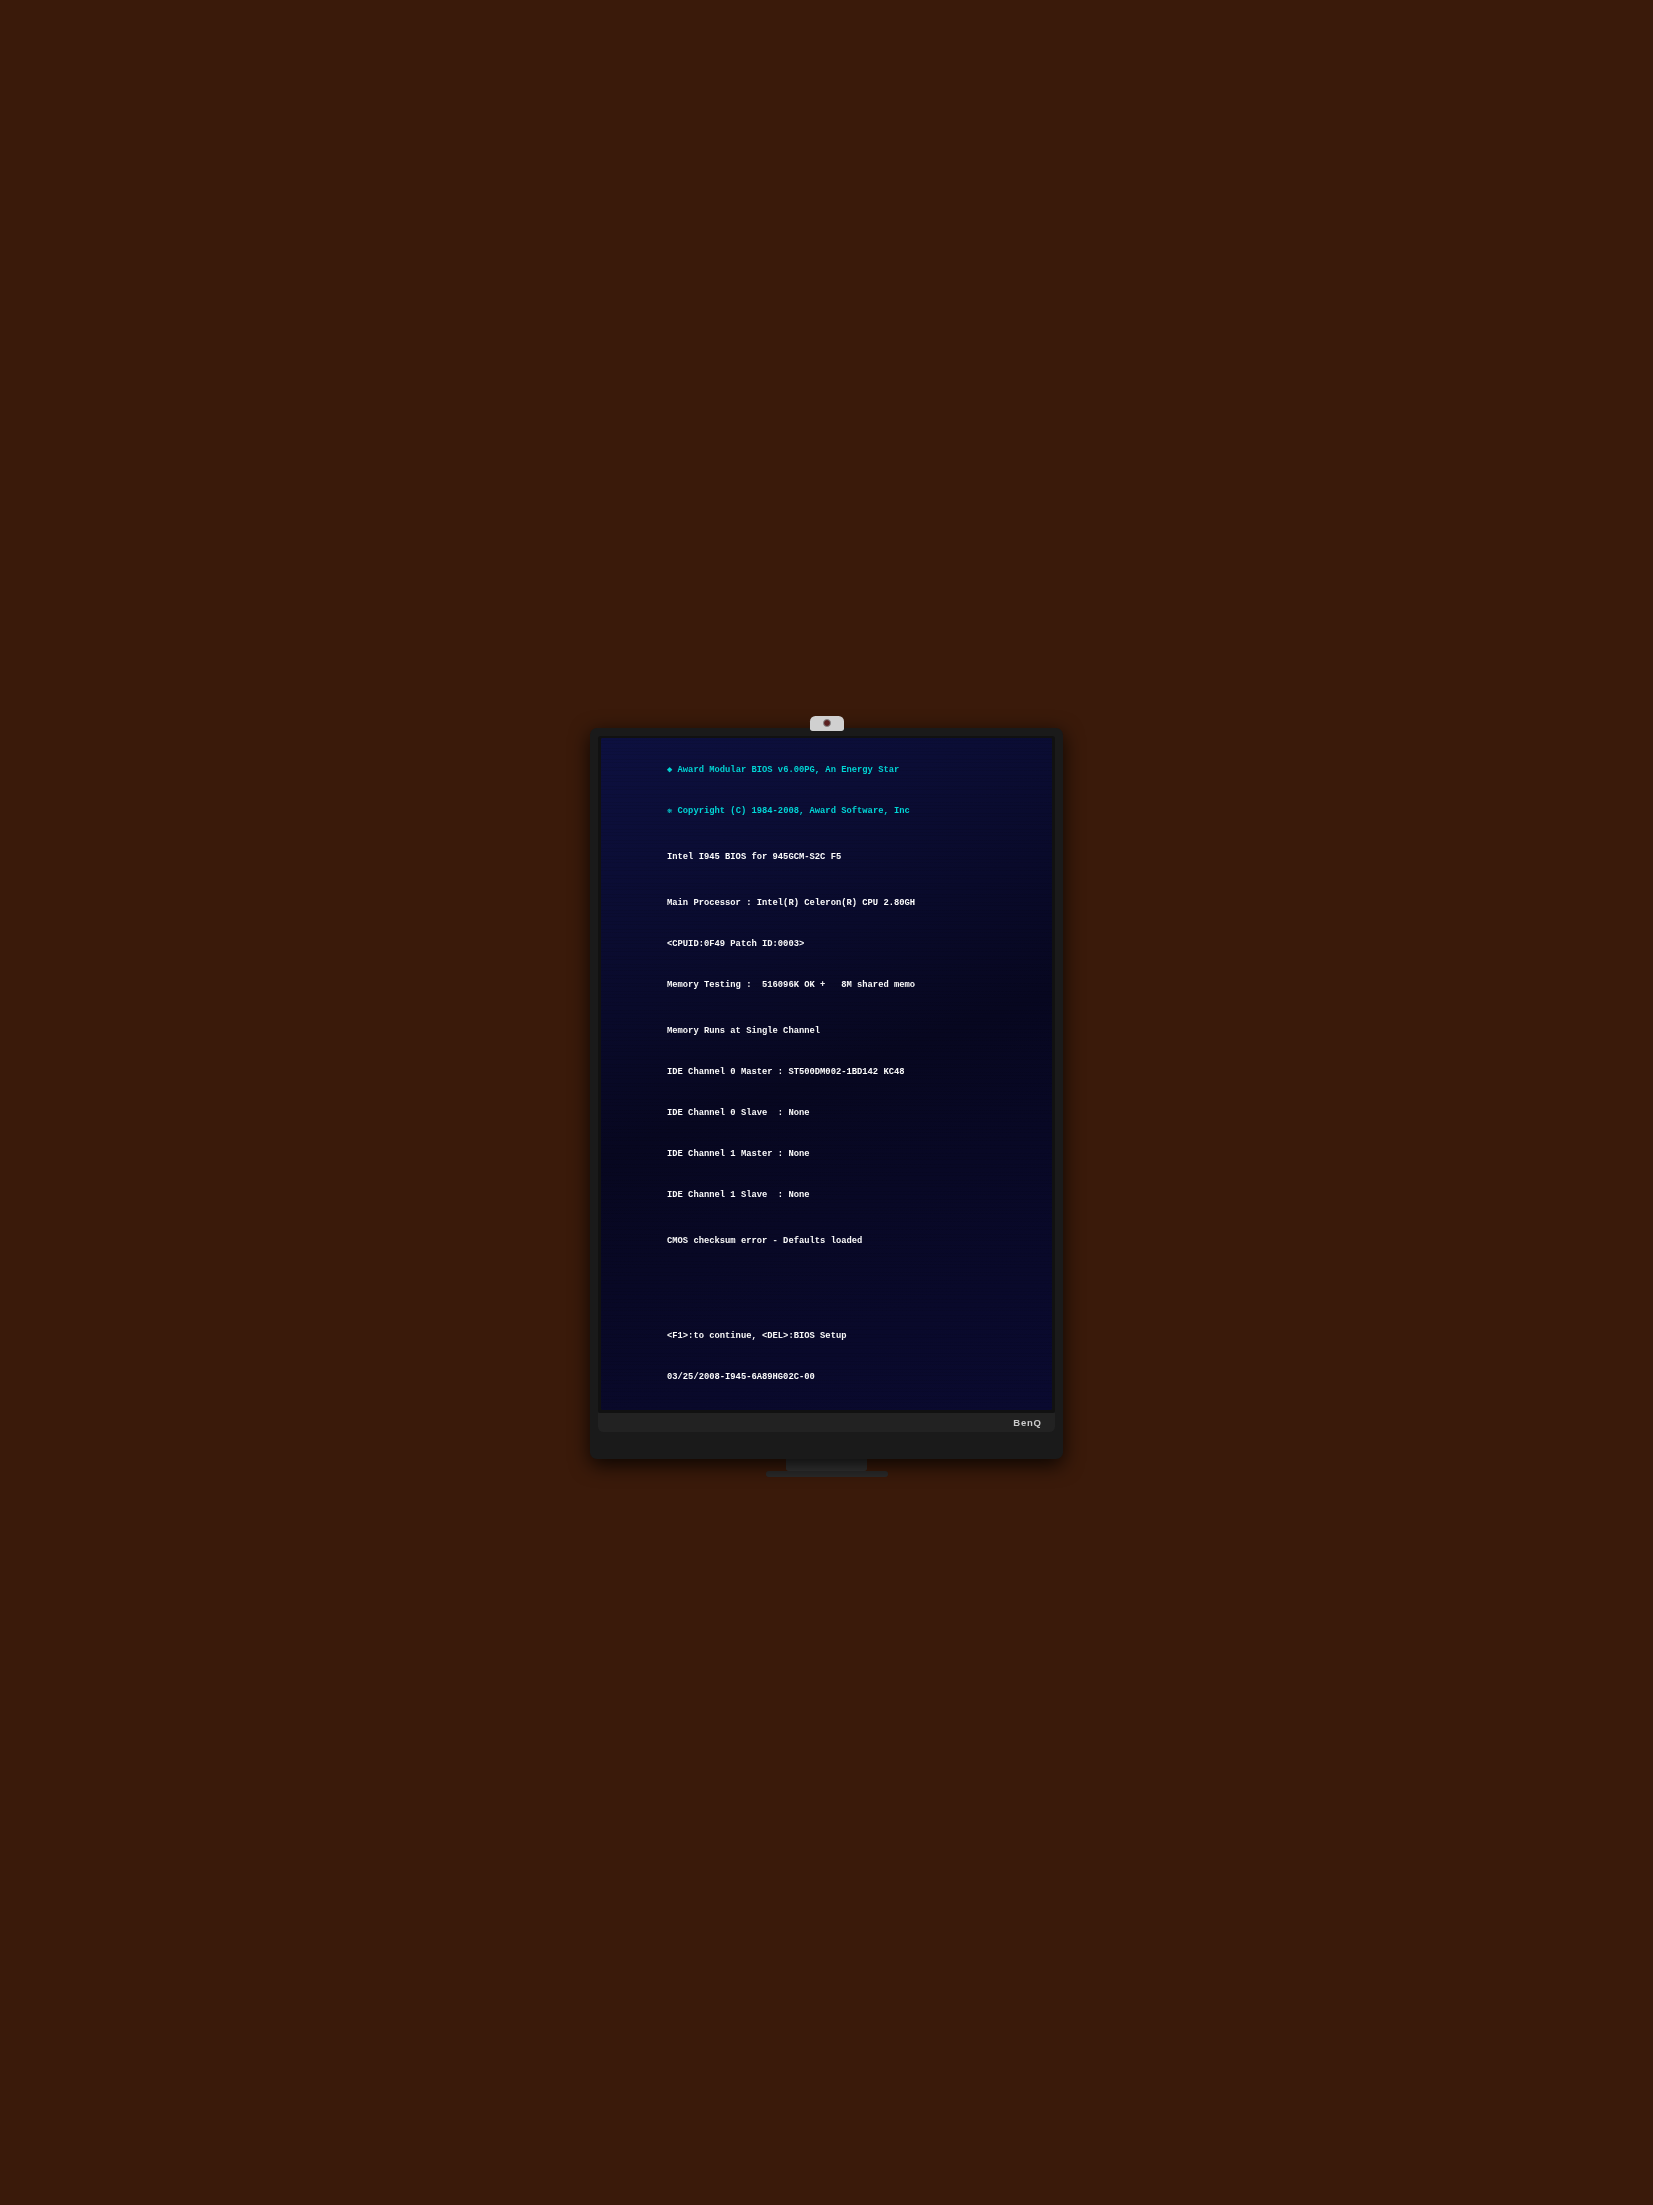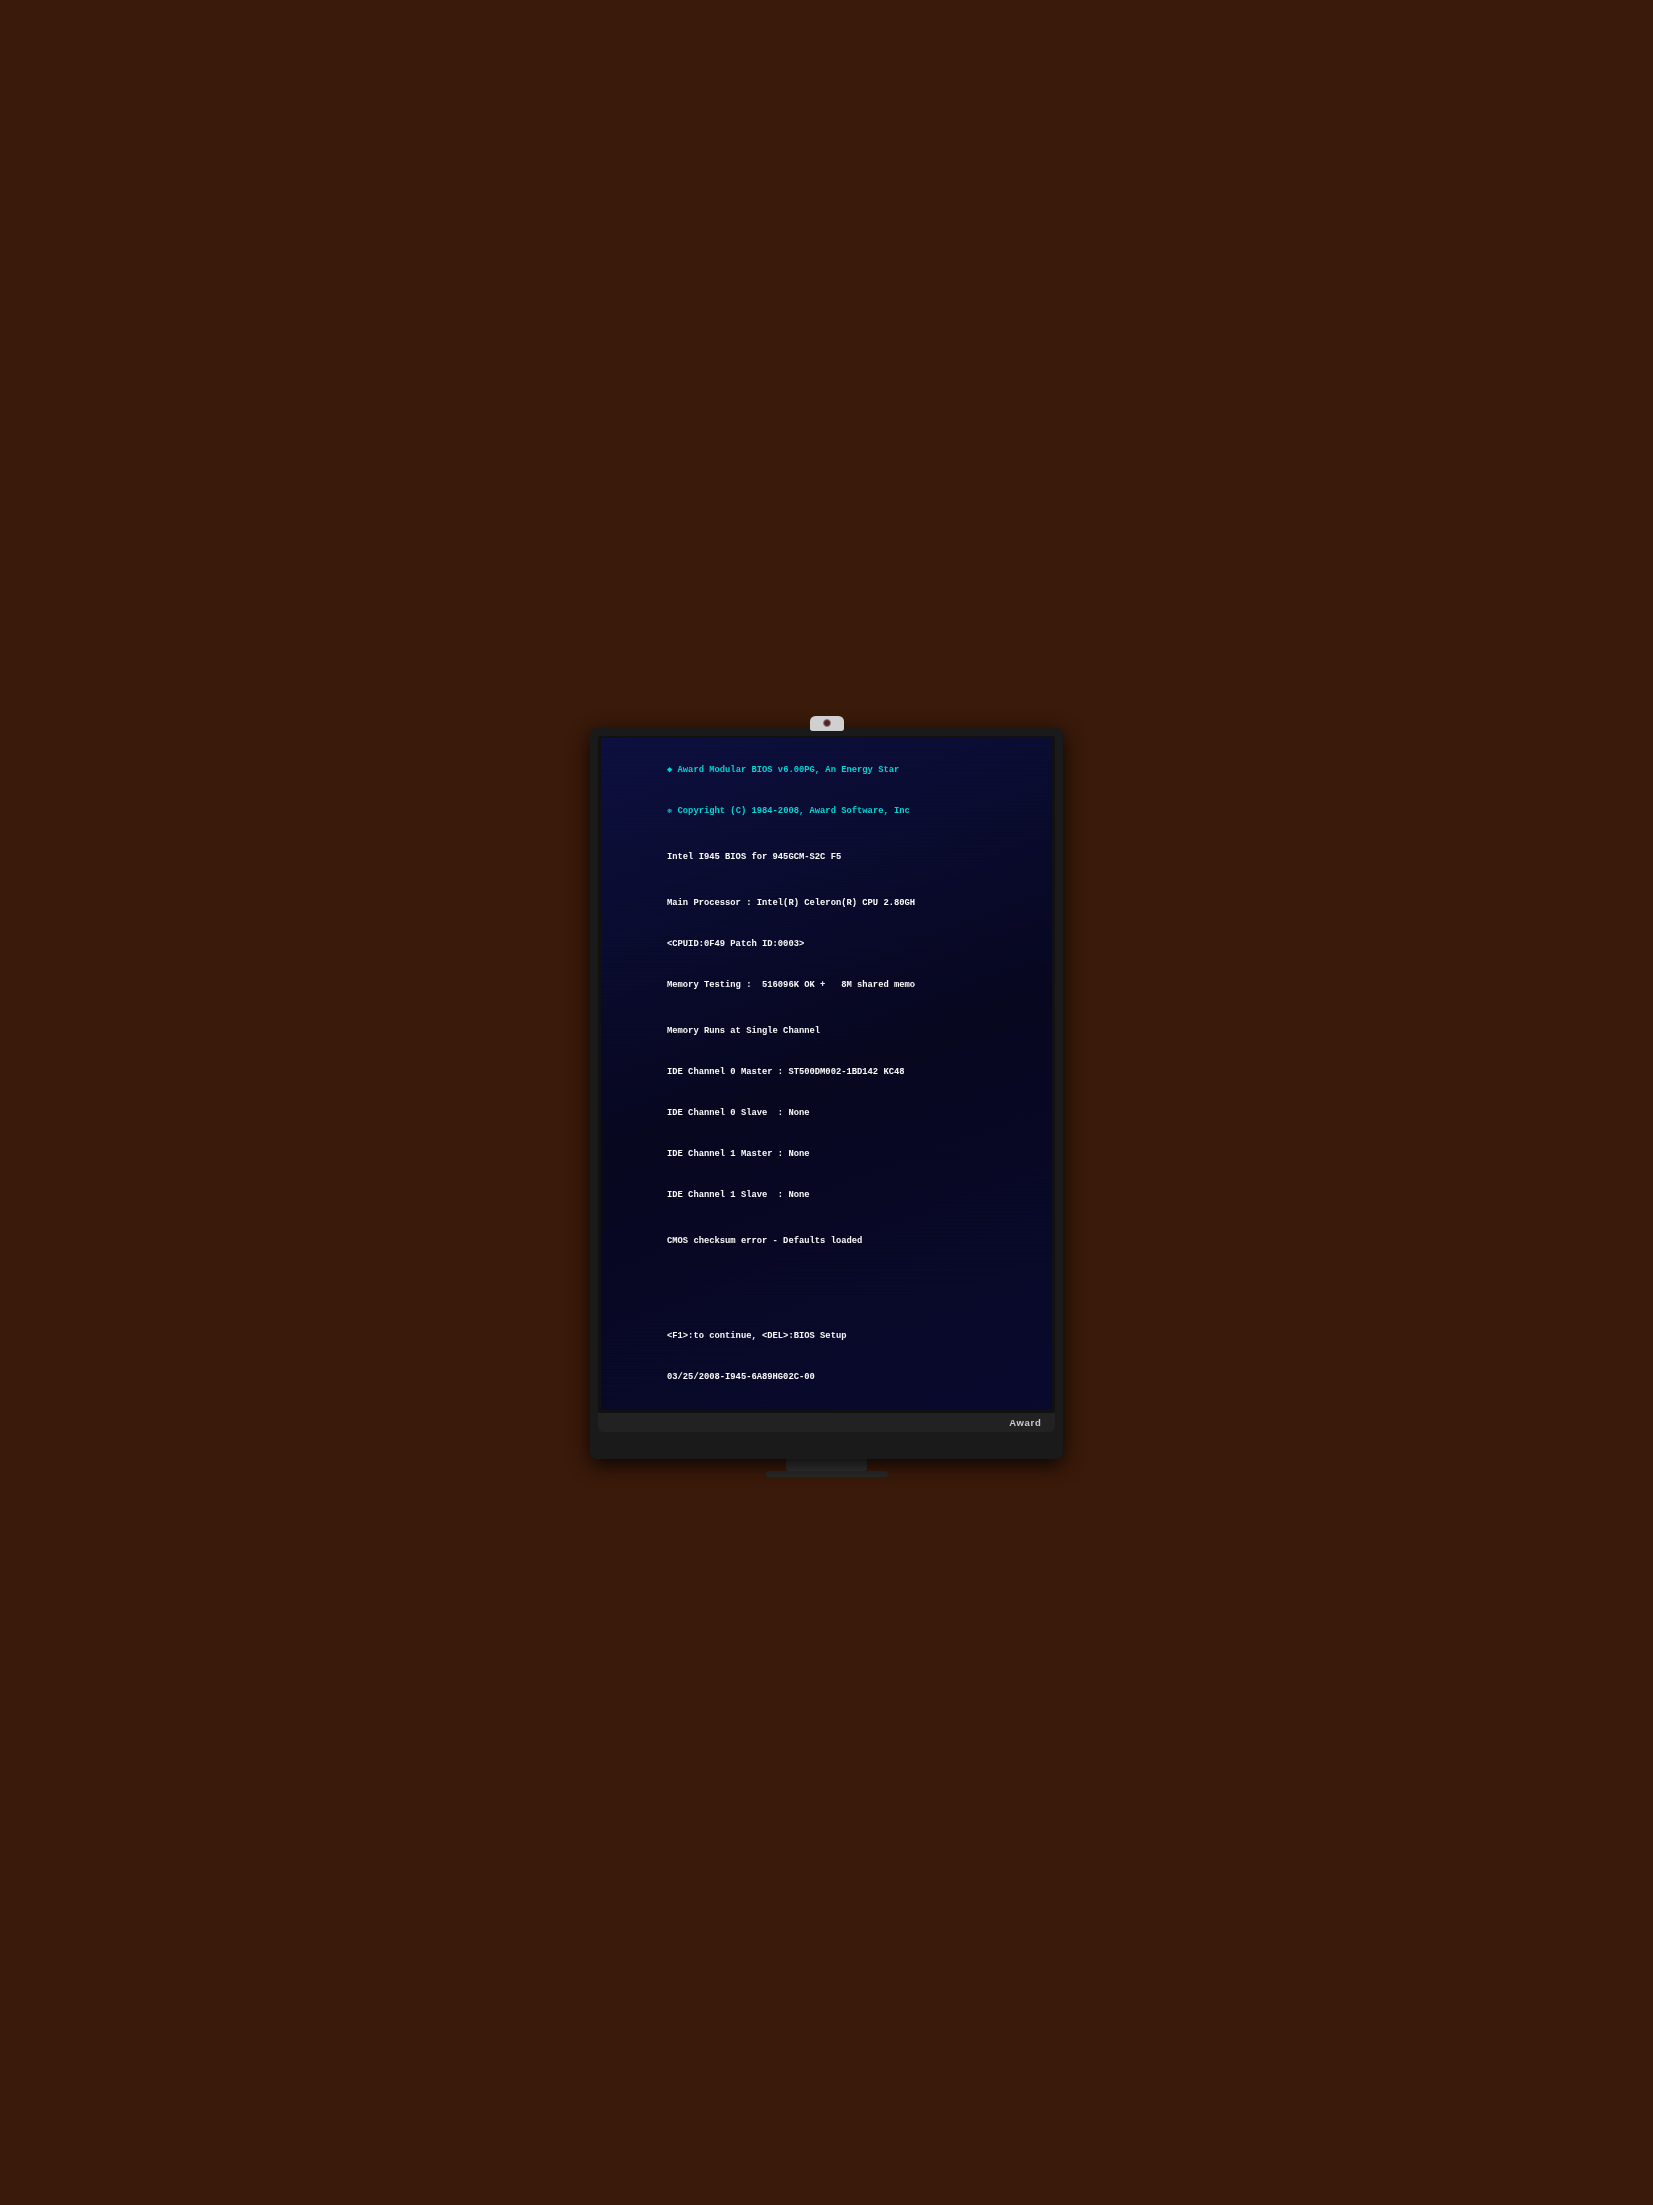--- a/index.html
+++ b/index.html
@@ -237,21 +237,21 @@
         </div>
 
         <div class="bios-line bright">
           <span>03/25/2008-I945-6A89HG02C-00</span>
         </div>
 
       </div>
     </div>
 
     <div class="monitor-bottom-bar">
-      <span class="benq-logo">Award</span>
+      <span class="benq-logo">BenQ</span>
     </div>
 
   </div>
 
   <div class="monitor-stand"></div>
   <div class="monitor-base"></div>
 
 </div>
 
 

